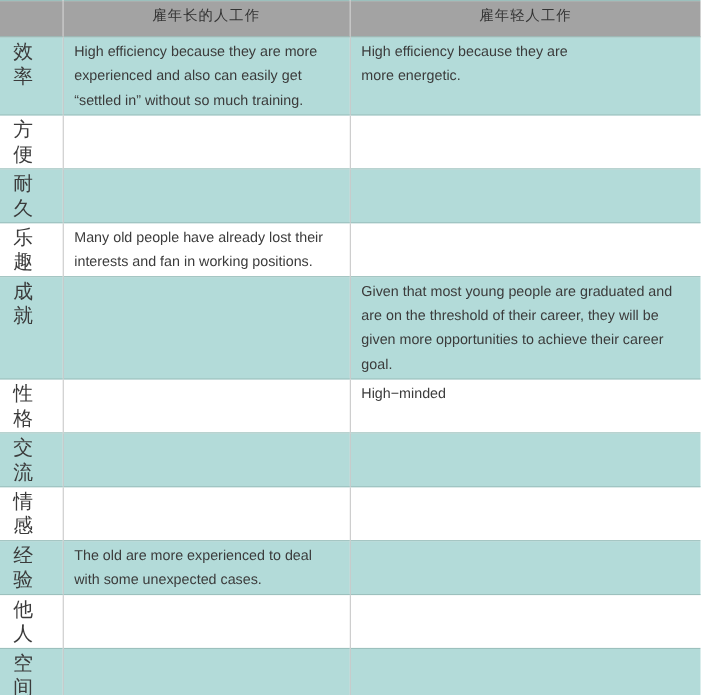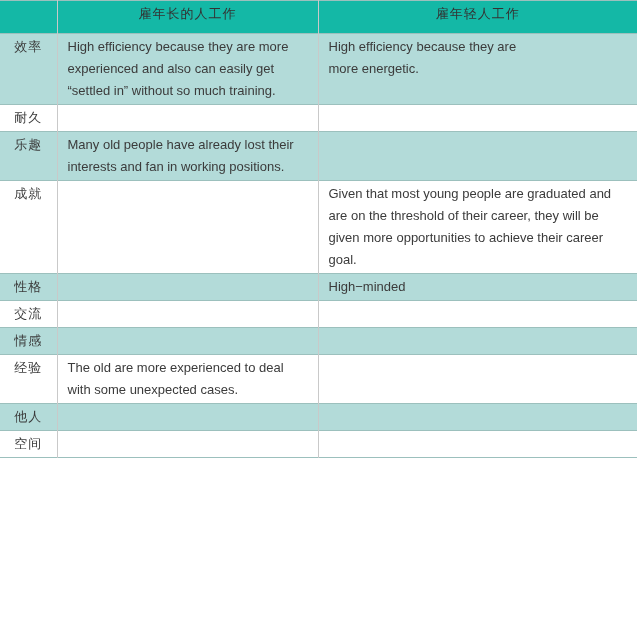--- a/index.html
+++ b/index.html
@@ -17,21 +17,21 @@
     font-family: "Liberation Sans", "DejaVu Sans", sans-serif;
     color: #3b3b3b;
   }
   col.col-label { width: 57px; }
   col.col-old   { width: 261px; }
   col.col-young { width: 319px; }
 
   thead tr {
     border-top: 1px solid #9cc0bd;
     border-bottom: 1px solid #9cc0bd;
-    background: #14b8a6;
+    background: #a3a3a3;
   }
   thead td {
     height: 28px;
     text-align: center;
     vertical-align: middle;
     font-size: 13px;
     color: #333333;
     letter-spacing: 1px;
   }
 
@@ -39,24 +39,24 @@
     border-bottom: 1px solid #9cc0bd;
   }
   tbody tr:nth-child(odd) {
     background: #b3dbd9;
   }
   tbody tr:nth-child(even) {
     background: #ffffff;
   }
 
   td.c1 {
-    text-align: center;
-    font-size: 13px;
+    text-align: left;
+    font-size: 18px;
     line-height: 22px;
-    padding: 2px 0;
+    padding: 2px 12px;
     vertical-align: top;
     letter-spacing: 1px;
   }
   td.c2, td.c3 {
     font-size: 13px;
     line-height: 22px;
     padding: 2px 10px;
     vertical-align: top;
     white-space: pre-line;
   }
@@ -81,20 +81,25 @@
     </tr>
   </thead>
   <tbody>
     <tr>
       <td class="c1">效率</td>
       <td class="c2">High efficiency because they are more
 experienced and also can easily get
 “settled in” without so much training.</td>
       <td class="c3">High efficiency because they are
 more energetic.</td>
+    </tr>
+    <tr>
+      <td class="c1">方便</td>
+      <td class="c2"></td>
+      <td class="c3"></td>
     </tr>
     <tr>
       <td class="c1">耐久</td>
       <td class="c2"></td>
       <td class="c3"></td>
     </tr>
     <tr>
       <td class="c1">乐趣</td>
       <td class="c2">Many old people have already lost their
 interests and fan in working positions.</td>

